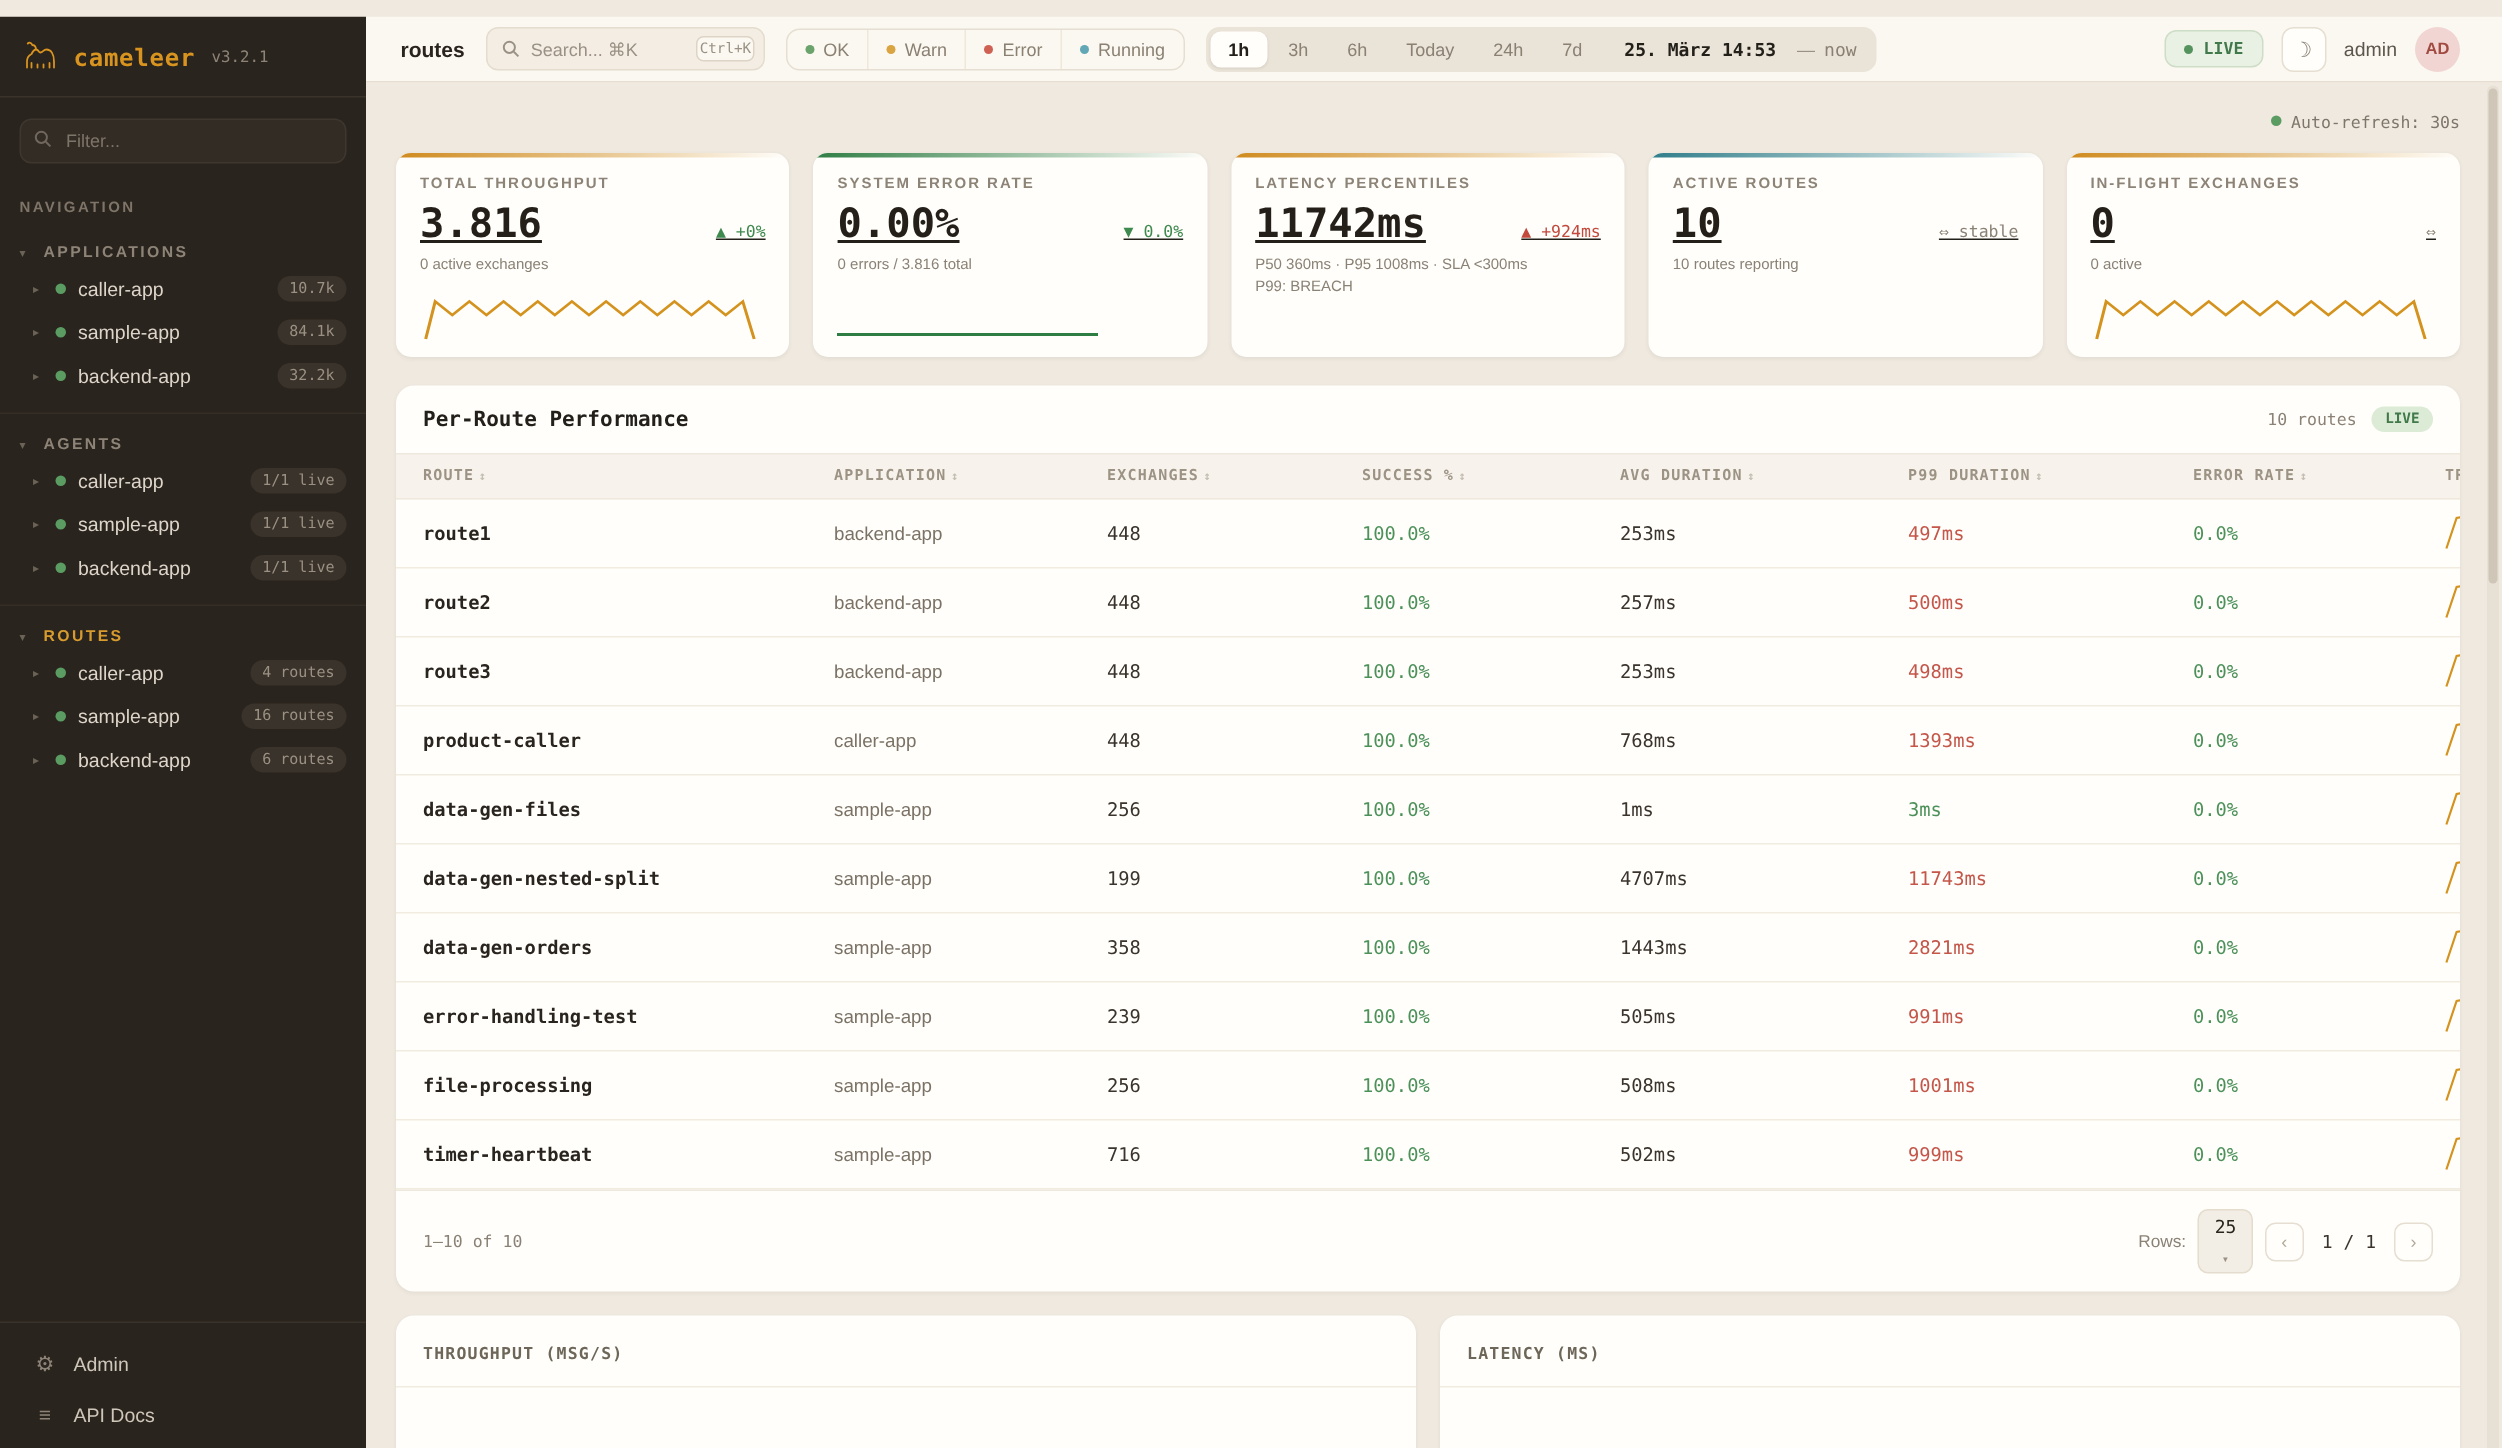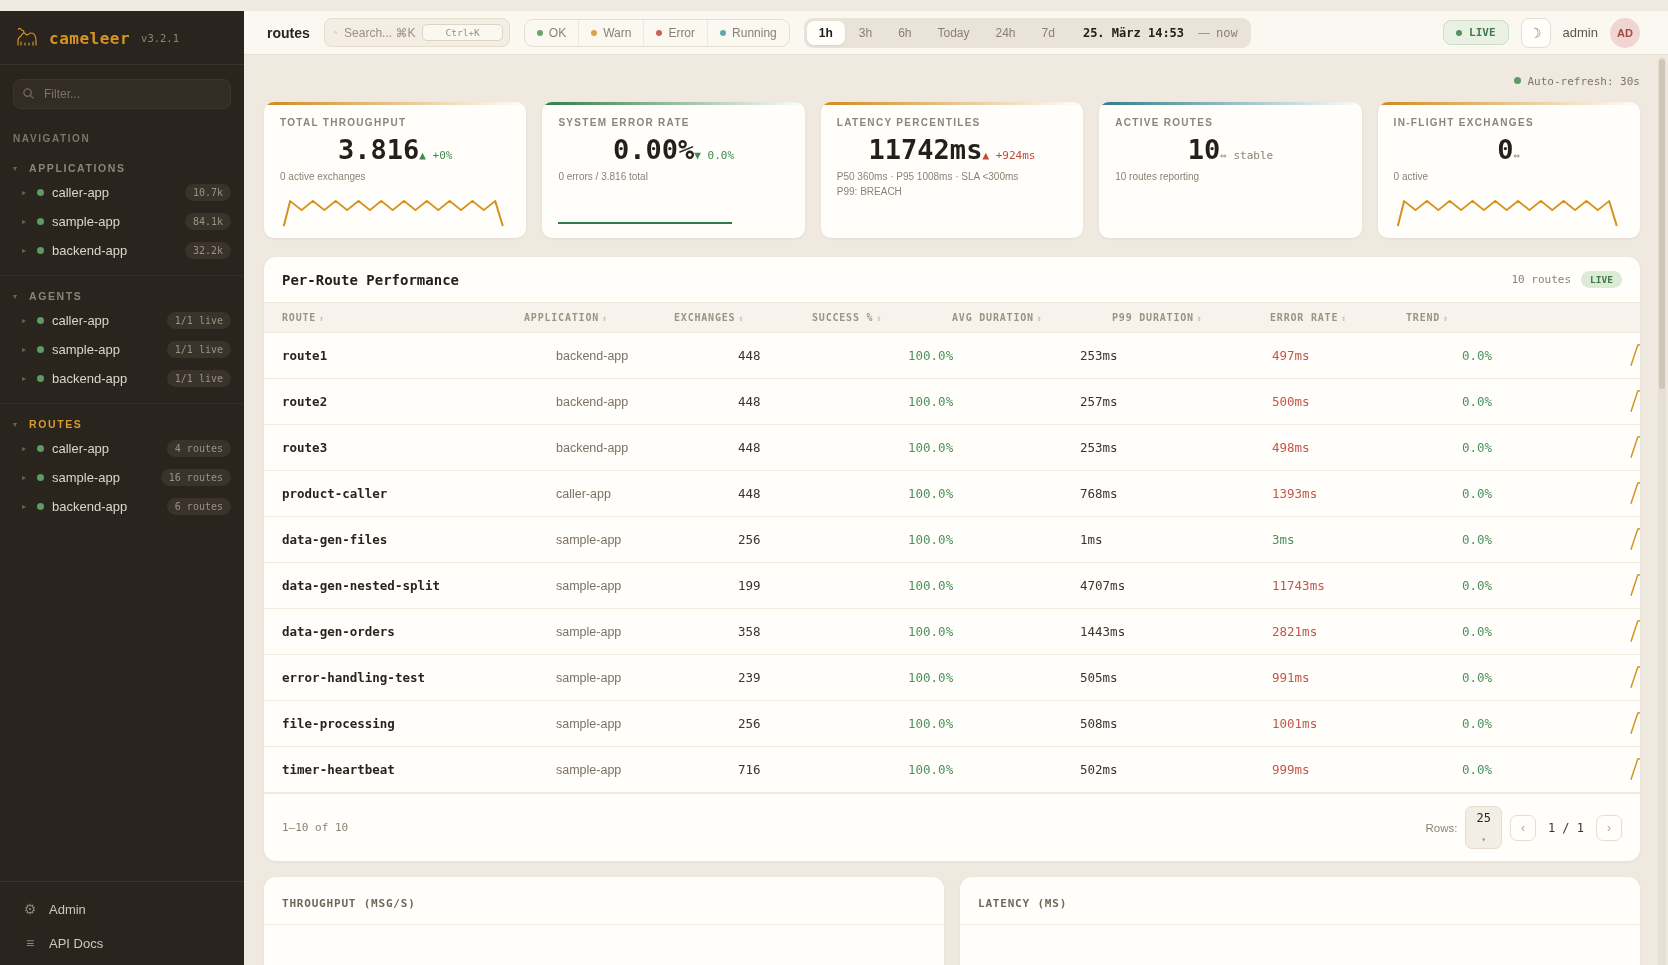--- a/index.html
+++ b/index.html
@@ -42,21 +42,21 @@
   .foot-ico { color:#8d8477; font-size:14px; width:16px; text-align:center; }
 
   
   .topbar { position:absolute; left:244px; top:0; width:1424px; height:44px; background:#fbf8f2;
             border-bottom:1px solid #e6ded1; display:flex; align-items:center; padding:0 28px 0 23px; gap:14px; }
   .page-title { font-size:14px; font-weight:bold; color:#2a241e; }
   .searchbox { display:flex; align-items:center; gap:7px; background:#f3ede4; border:1px solid #e4dccd;
                border-radius:8px; padding:5px 6px 5px 9px; width:186px; }
   .searchbox .ph { color:#9a9184; font-size:12px; flex:1; white-space:nowrap; }
   .kbd { font-family:"DejaVu Sans Mono", monospace; font-size:9.5px; color:#9a9184; background:#fbf8f2;
-         border:1px solid #ddd4c6; border-radius:5px; padding:2px 22px; }
+         border:1px solid #ddd4c6; border-radius:5px; padding:2px 1px; }
   .filter-group { display:flex; border:1px solid #e6ded1; border-radius:9px; overflow:hidden; background:#fbf8f2; }
   .filter-pill { display:flex; align-items:center; gap:6px; padding:6px 12px; font-size:12px; color:#8a8173;
                  border-right:1px solid #eee7da; cursor:pointer; }
   .filter-pill:last-child { border-right:none; }
   .fdot { width:6px; height:6px; border-radius:50%; }
   .time-group { display:flex; align-items:center; background:#eae3d8; border-radius:9px; padding:3px; gap:2px; }
   .time-btn { font-size:12px; color:#8a8173; padding:5px 12px; border-radius:7px; cursor:pointer; }
   .time-btn.active { background:#fffefb; color:#23201a; font-weight:bold; box-shadow:0 1px 2px rgba(0,0,0,.08); }
   .time-date { font-family:"DejaVu Sans Mono", monospace; font-size:12px; color:#23201a; font-weight:bold;
                padding:0 8px 0 14px; }
@@ -80,38 +80,38 @@
   .auto-refresh { text-align:right; font-family:"DejaVu Sans Mono", monospace; font-size:11px; color:#7e766a;
                   padding:6px 0 14px 0; }
   .auto-refresh .dot { display:inline-block; margin-right:6px; vertical-align:1px; }
 
   .kpi-row { display:grid; grid-template-columns:repeat(5,1fr); gap:16px; }
   .kpi { position:relative; background:#fffefb; border-radius:10px; box-shadow:0 1px 3px rgba(60,50,30,.07);
          padding:15px 16px 10px 16px; height:136px; overflow:hidden; }
   .kpi::before { content:""; position:absolute; top:0; left:0; right:0; height:3px;
                  background:linear-gradient(90deg, var(--ac), rgba(255,255,255,0)); }
   .kpi-label { font-size:10px; letter-spacing:1.3px; color:#8d8477; font-weight:bold; }
-  .kpi-valrow { display:flex; align-items:baseline; justify-content:center; margin-top:6px; }
+  .kpi-valrow { display:flex; align-items:baseline; justify-content:space-between; margin-top:6px;text-decoration:underline; }
   .kpi-value { font-family:"DejaVu Sans Mono", monospace; font-weight:bold; font-size:27px; color:#241f19; }
   .kpi-delta { font-family:"DejaVu Sans Mono", monospace; font-size:11px; }
   .kpi-delta.green { color:#3f8a4e; } .kpi-delta.red { color:#c2493c; } .kpi-delta.grey { color:#8b8275; }
   .kpi-sub { font-size:10px; color:#8b8275; margin-top:5px; line-height:1.35; }
   .kpi-spark { position:absolute; left:16px; right:16px; bottom:8px; height:36px; }
   .spark-flat { position:absolute; left:16px; bottom:14px; width:66%; height:2px; background:#2e7d43; }
 
   .table-panel { margin-top:19px; background:#fffefb; border-radius:12px; box-shadow:0 1px 3px rgba(60,50,30,.07);
                  overflow:hidden; }
   .tp-head { display:flex; align-items:center; padding:14px 18px; }
   .tp-title { font-family:"DejaVu Sans Mono", monospace; font-weight:bold; font-size:14px; color:#23201a; }
   .tp-right { margin-left:auto; display:flex; align-items:center; gap:10px; }
   .tp-count { font-family:"DejaVu Sans Mono", monospace; font-size:11px; color:#8b8275; }
   .tp-live { font-family:"DejaVu Sans Mono", monospace; font-size:9.5px; font-weight:bold; color:#41794a;
              background:#dcebd5; border-radius:9px; padding:3px 9px; }
   .tgrid { display:grid; grid-template-columns:242px 150px 138px 140px 160px 158px 136px 1fr; align-items:center; }
-  .thead { background:#f7f3ec; border-top:1px solid #efe9dd; border-bottom:1px solid #efe9dd; }
+  .thead { background:#f7f3ec; border-top:1px solid #efe9dd; border-bottom:1px solid #efe9dd;gap:32px; }
   .th { font-family:"DejaVu Sans Mono", monospace; font-size:10px; letter-spacing:.8px; color:#9c9385;
         font-weight:bold; padding:9px 10px 9px 18px; cursor:pointer; white-space:nowrap; }
   .th .sort { font-size:8px; opacity:.55; margin-left:3px; }
   .trow { border-bottom:1px solid #f1ebe0; cursor:pointer;gap:32px; }
   .td { padding:15px 10px 15px 18px; font-size:12.5px; white-space:nowrap; }
   .td.route { font-family:"DejaVu Sans Mono", monospace; color:#2a241e; font-weight:bold; font-size:12.5px; }
   .td.app { color:#7b7265; }
   .td.num { font-family:"DejaVu Sans Mono", monospace; color:#3a342c; }
   .td.good { font-family:"DejaVu Sans Mono", monospace; color:#4c9159; }
   .td.bad  { font-family:"DejaVu Sans Mono", monospace; color:#c4564a; }

